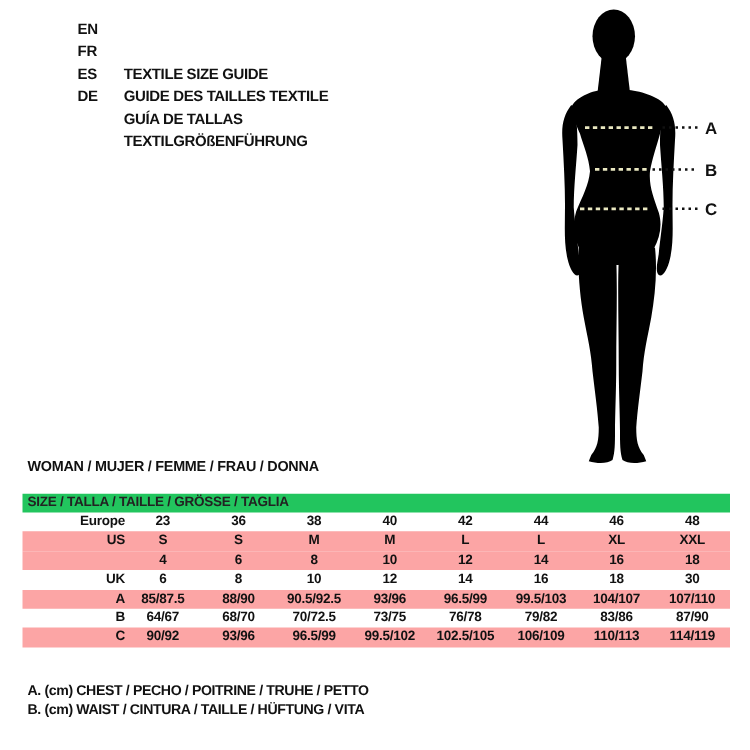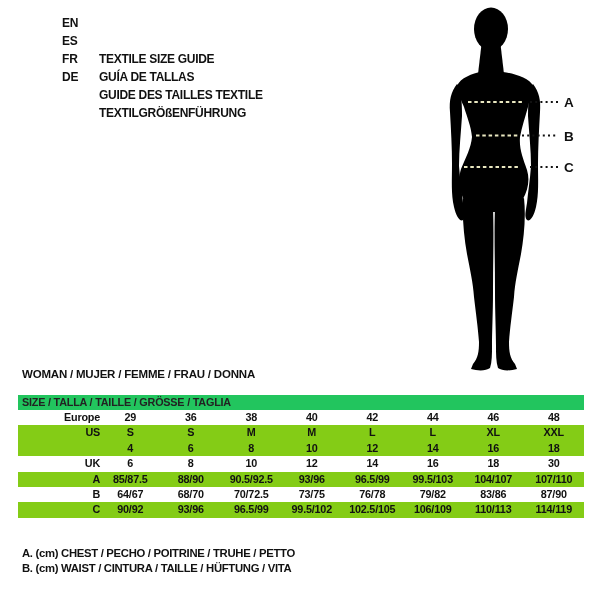--- a/index.html
+++ b/index.html
@@ -14,44 +14,44 @@
   .lang-code{width:37px;font-size:12px;font-weight:bold;letter-spacing:-0.2px;padding-left:42px;}
   .lang-label{font-size:12px;font-weight:bold;letter-spacing:-0.3px;white-space:nowrap;margin-top:36px;}
   
   .figure-wrap{position:absolute;left:418px;top:2px;width:185px;height:378px;}
   
   .section-heading{position:absolute;left:22px;top:368px;font-size:11.5px;font-weight:bold;letter-spacing:-0.2px;}
   
   .size-table{position:absolute;left:18px;top:395px;width:566px;font-size:10.8px;font-weight:bold;letter-spacing:-0.2px;}
   .t-head{height:15px;line-height:15px;background:#22c55e;padding-left:4px;color:#222;}
   .t-row{display:grid;grid-template-columns:82px repeat(8,1fr);height:15.4px;line-height:15.4px;}
-  .t-row.shaded{background:#84cc16;}
+  .t-row.shaded{background:#fca5a5;}
   .t-label{padding-left:4px;text-align:right;}
   .t-cell{text-align:center;white-space:nowrap;}
   
   .legend{position:absolute;left:22px;top:546px;}
   .legend-line{height:15.4px;line-height:15.4px;font-size:11.3px;font-weight:bold;letter-spacing:-0.3px;white-space:nowrap;}
   
   .marker-letter{font-family:"Liberation Sans","DejaVu Sans",sans-serif;font-size:13.5px;font-weight:600;fill:#111;}
 </style>
 </head>
 <body>
 
 <div class="lang-list">
   <div class="lang-row">
     <span class="lang-code">EN</span>
     <span class="lang-label">TEXTILE SIZE GUIDE</span>
   </div>
   <div class="lang-row">
+    <span class="lang-code">FR</span>
+    <span class="lang-label">GUIDE DES TAILLES TEXTILE</span>
+  </div>
+  <div class="lang-row">
     <span class="lang-code">ES</span>
     <span class="lang-label">GUÍA DE TALLAS</span>
-  </div>
-  <div class="lang-row">
-    <span class="lang-code">FR</span>
-    <span class="lang-label">GUIDE DES TAILLES TEXTILE</span>
   </div>
   <div class="lang-row">
     <span class="lang-code">DE</span>
     <span class="lang-label">TEXTILGRÖßENFÜHRUNG</span>
   </div>
 </div>
 
 <div class="figure-wrap">
   <svg width="185" height="378" viewBox="0 0 185 378">
     <g fill="#000000">
@@ -102,21 +102,21 @@
   </svg>
 </div>
 
 <div class="section-heading">WOMAN / MUJER / FEMME / FRAU / DONNA</div>
 
 <div class="size-table">
   <div class="t-head">SIZE / TALLA / TAILLE / GRÖSSE / TAGLIA</div>
 
   <div class="t-row">
     <div class="t-label">Europe</div>
-    <div class="t-cell">29</div>
+    <div class="t-cell">23</div>
     <div class="t-cell">36</div>
     <div class="t-cell">38</div>
     <div class="t-cell">40</div>
     <div class="t-cell">42</div>
     <div class="t-cell">44</div>
     <div class="t-cell">46</div>
     <div class="t-cell">48</div>
   </div>
 
   <div class="t-row shaded">

